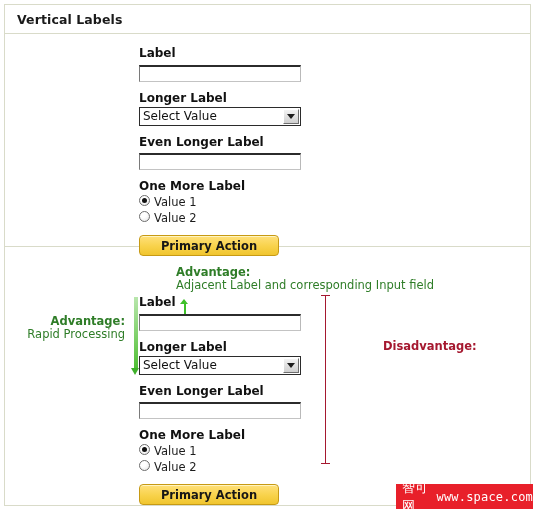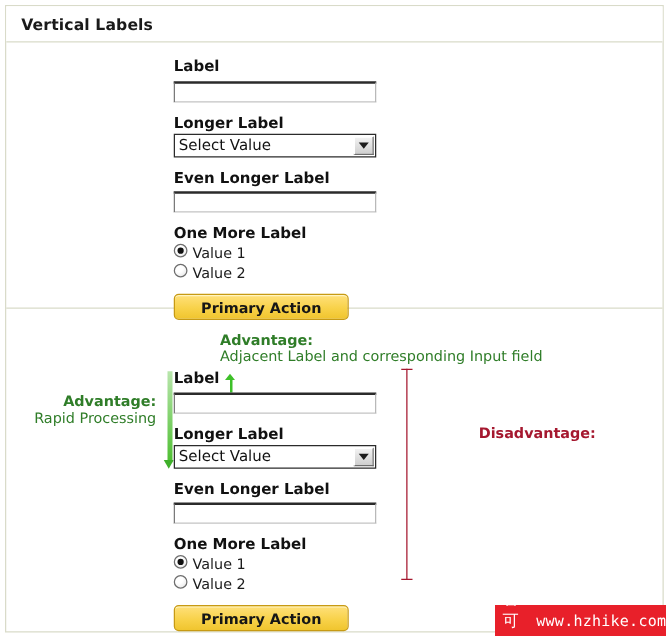--- a/index.html
+++ b/index.html
@@ -400,14 +400,14 @@
         <span class="radio-label">Value 2</span>
       </div>
 
       <button class="primary-btn">Primary Action</button>
     </div>
   </div>
 </div>
 
 <div class="watermark">
   <span class="wm-cn">智可网</span>
-  <span class="wm-url">www.hzhike.com</span>
+  <span class="wm-url">www.space.com</span>
 </div>
 
 </body></html>

